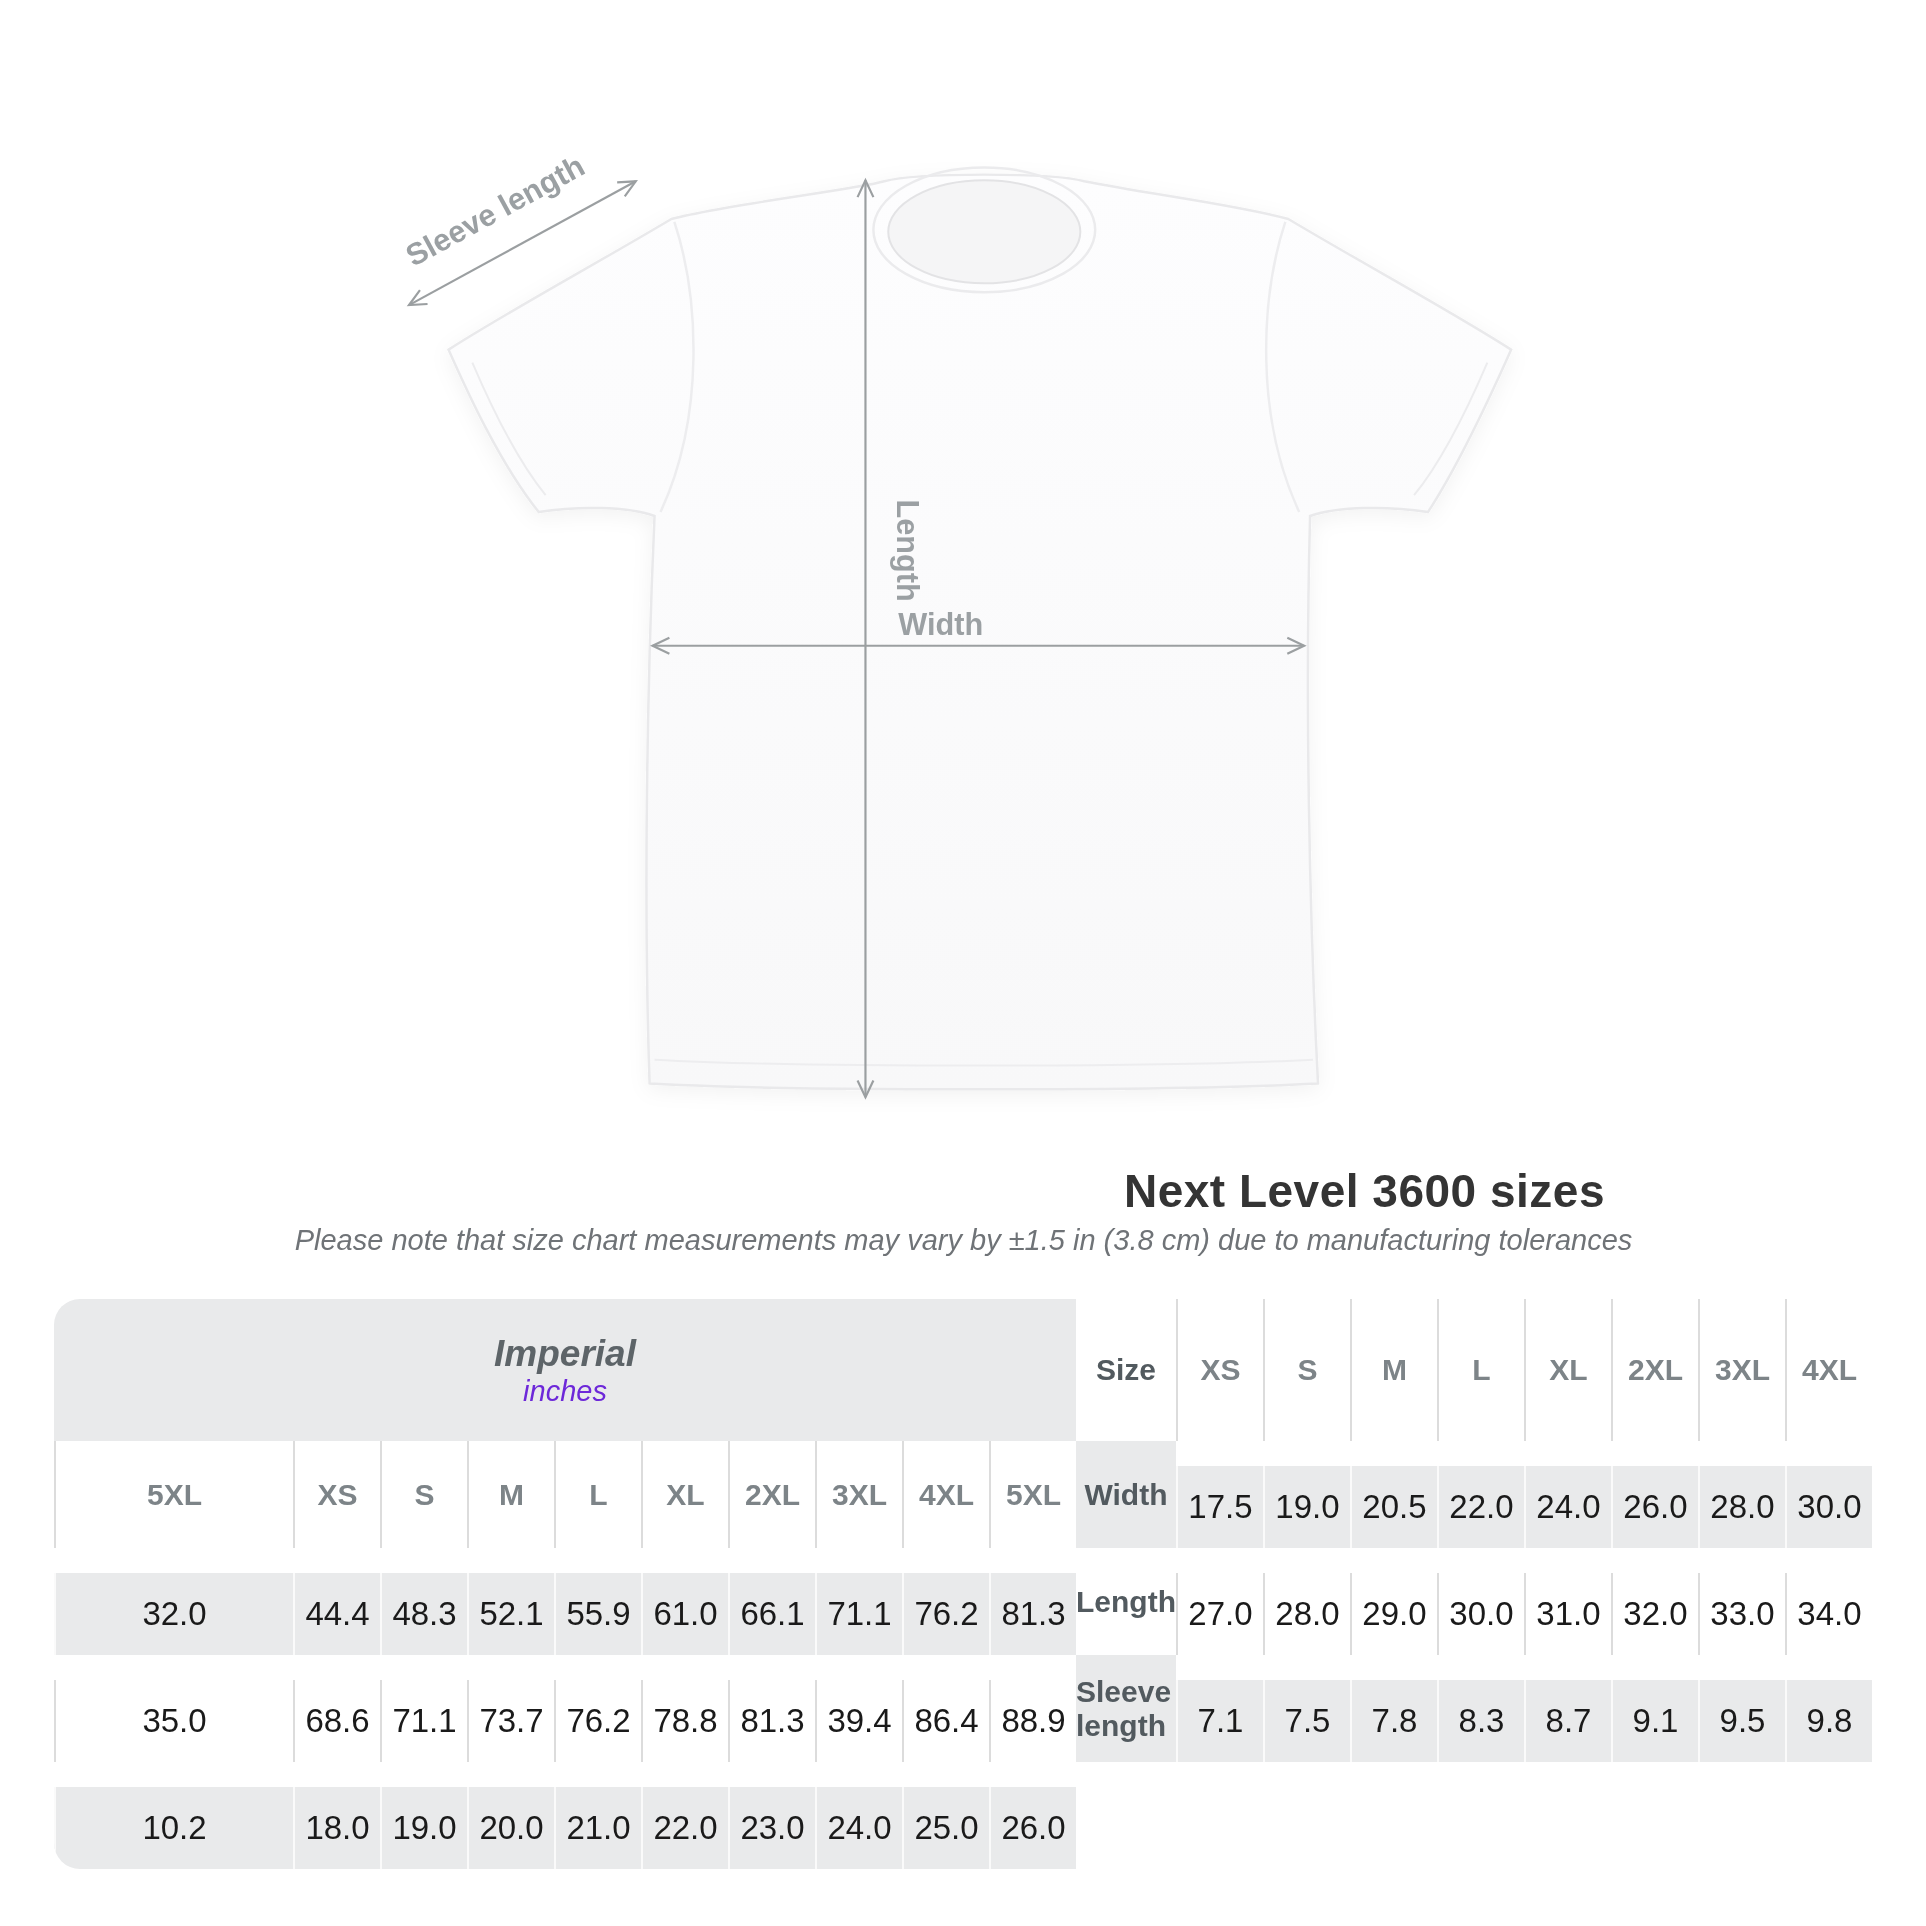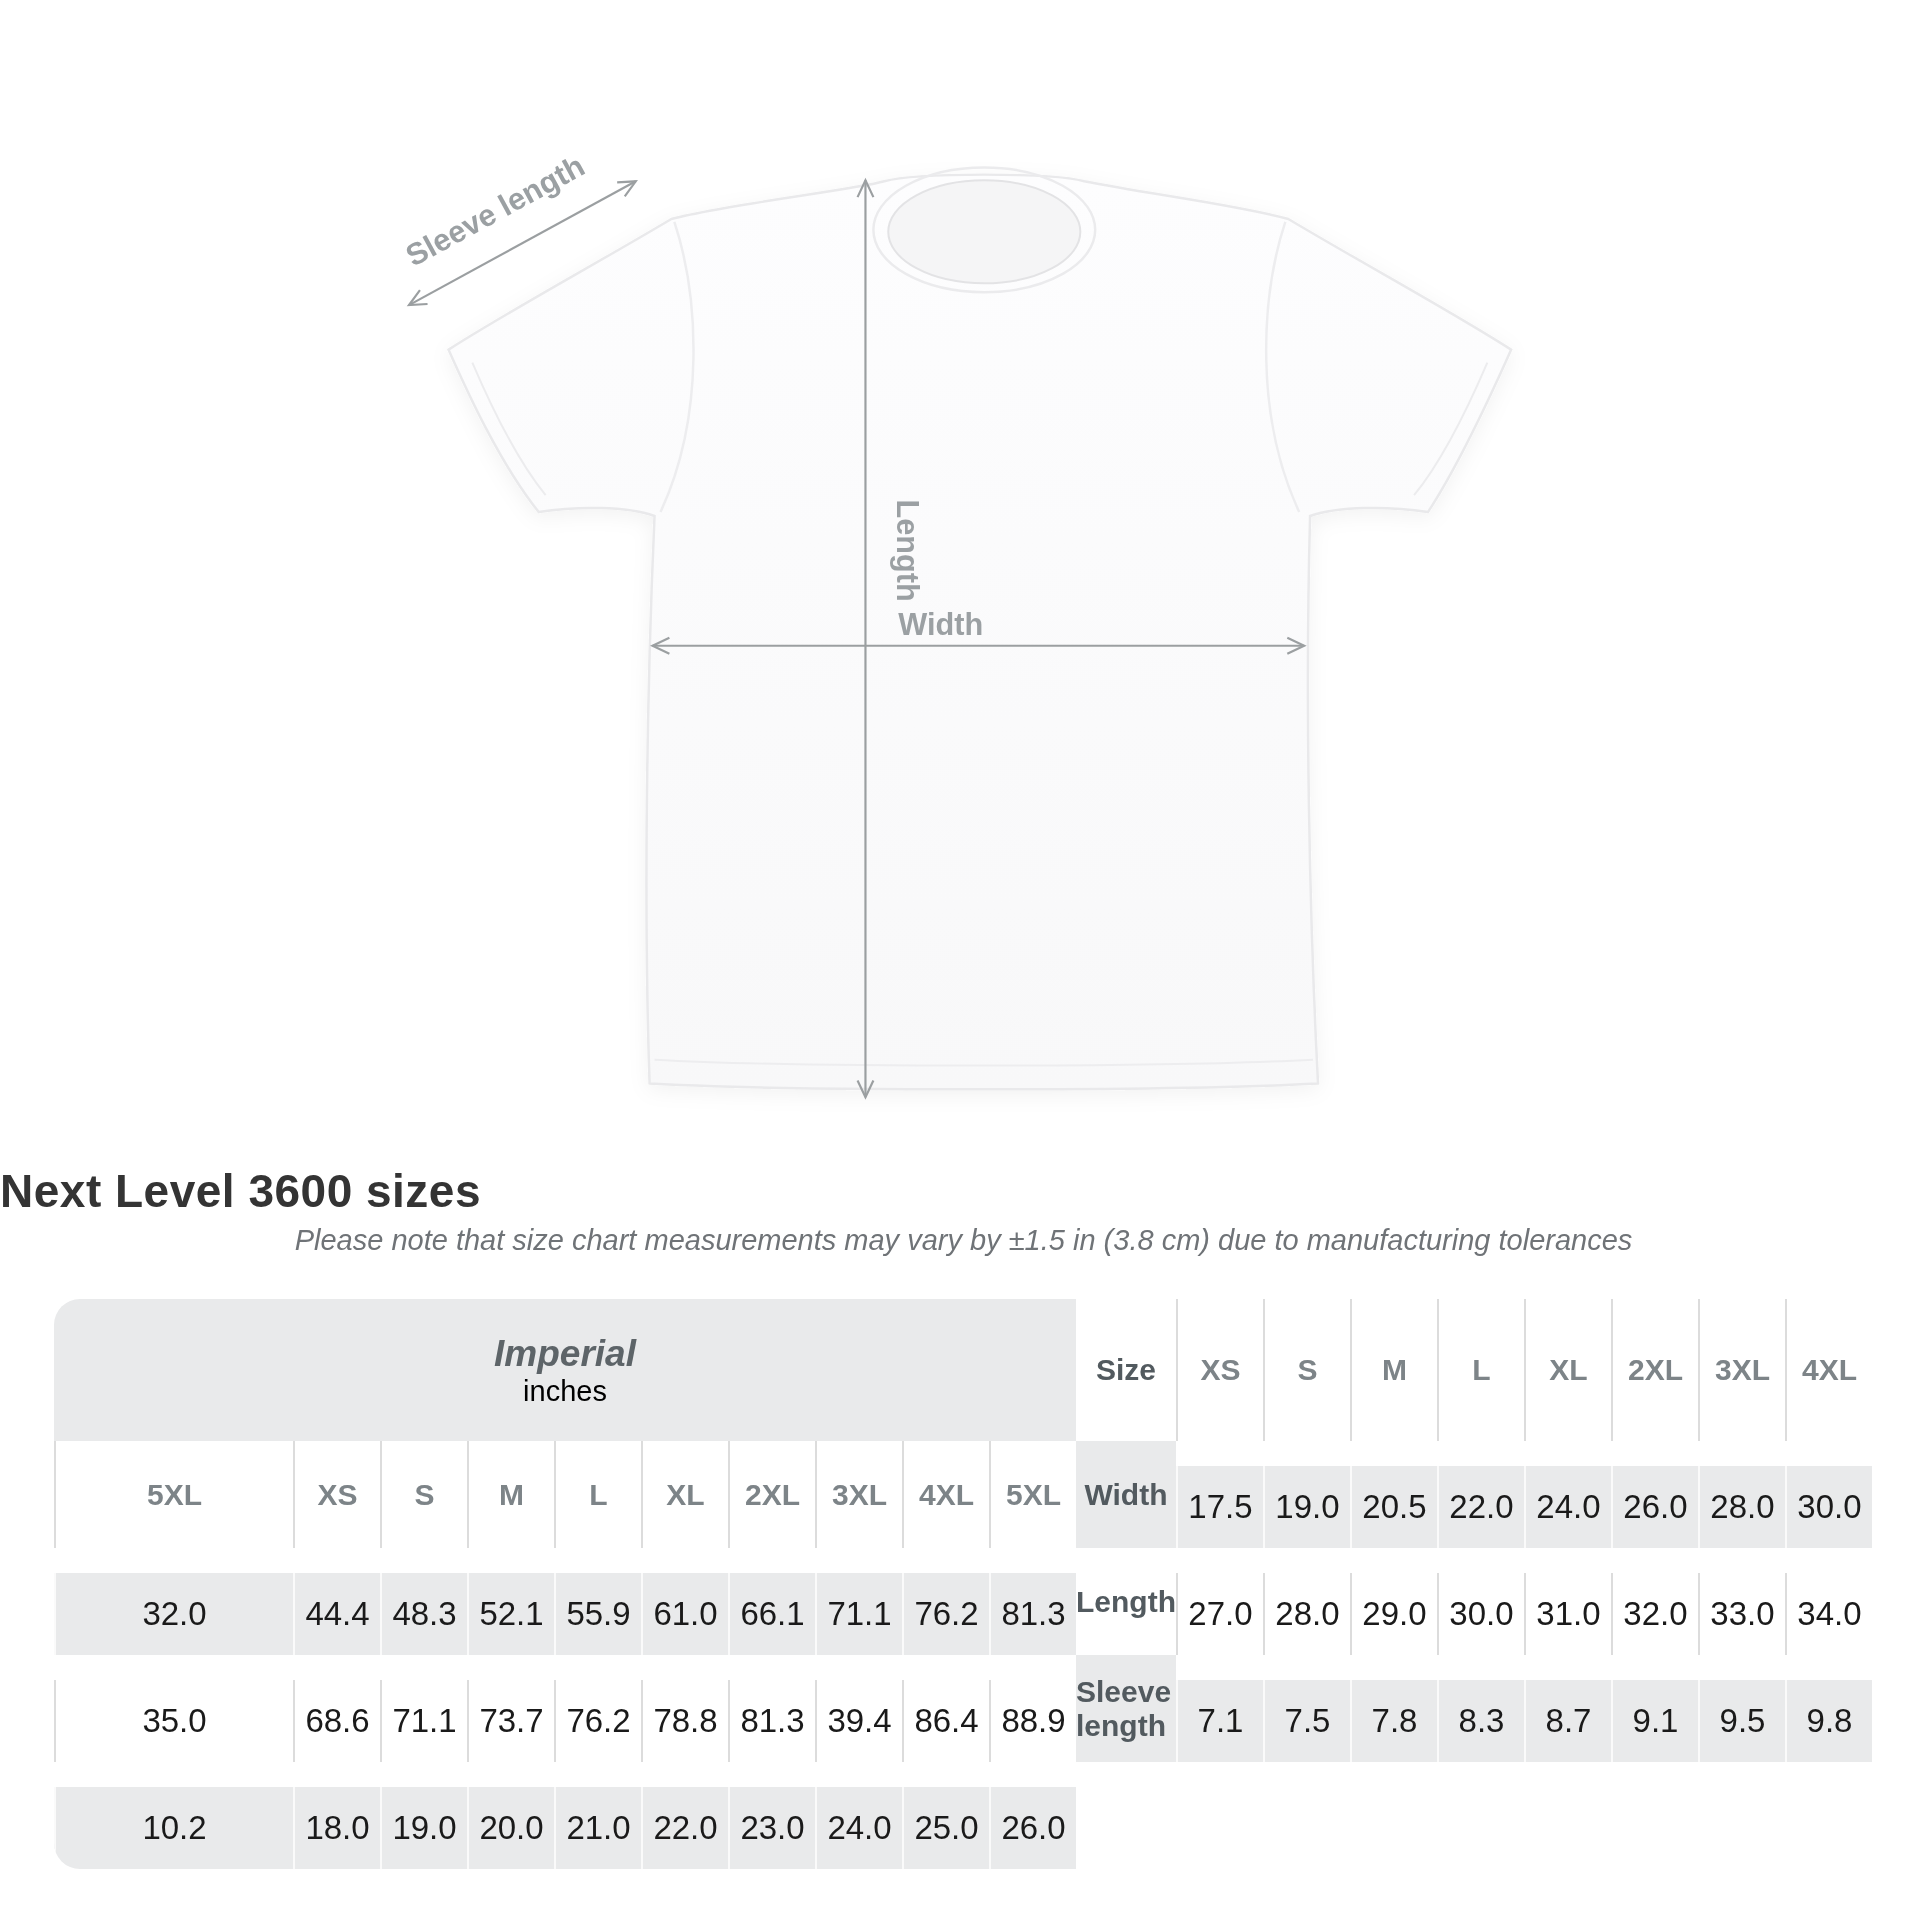--- a/index.html
+++ b/index.html
@@ -6,21 +6,21 @@
   html,body { background:#ffffff; }
   body {
     width:1927px; height:1927px; position:relative; overflow:hidden;
     font-family:"Liberation Sans", sans-serif;
   }
   
   #diagram { position:absolute; left:0; top:0; }
   .dim-label { font-weight:bold; fill:#9ba0a3; font-size:31px; font-family:"Liberation Sans",sans-serif; }
   
   .title {
-    position:absolute; top:1164px; left:0; width:1605px; text-align:left;
+    position:absolute; top:1164px; left:0; width:1605px; text-align:right;
     font-size:46px; font-weight:bold; color:#343434; letter-spacing:0.5px;
   }
   .subtitle {
     position:absolute; top:1224px; left:0; width:1927px; text-align:center;
     font-size:29px; font-style:italic; color:#6f7377;
   }
   
   #size-table {
     position:absolute; left:54px; top:1299px; width:1818px; height:570px;
     display:grid;
@@ -28,21 +28,21 @@
     grid-template-rows:142px repeat(4, 1fr);
     border-radius:26px; overflow:hidden; background:#ffffff;
   }
   .band {
     background:#e9eaeb; display:flex; flex-direction:column;
     align-items:center; justify-content:center; gap:0;
   }
   .band-imperial { grid-column:1 / 11; grid-row:1; }
   .band-metric   { grid-column:11 / 20; grid-row:1; }
   .sec-title { font-size:37px; font-weight:bold; font-style:italic; color:#5d6468; }
-  .sec-sub   { font-size:29px; color:#000000; }
+  .sec-sub   { font-size:29px; font-style:italic; color:#6d28d9; }
   .cell { display:flex; align-items:center; justify-content:center; }
   .bg-gray  { background:#e9eaeb; }
   .bg-white { background:#ffffff;text-align:right; }
   .sep-white { border-left:2px solid #dcdcdc; }
   .sep-gray  { border-left:2px solid #fafafa; }
   .row-label { font-weight:bold; font-size:30px; color:#525a5f; }
   .size-cell { font-weight:bold; font-size:30px; color:#7d8488; }
   .val-cell  { font-size:33px; color:#1a1a1a;margin-top:25px; }
 </style>
 </head>

